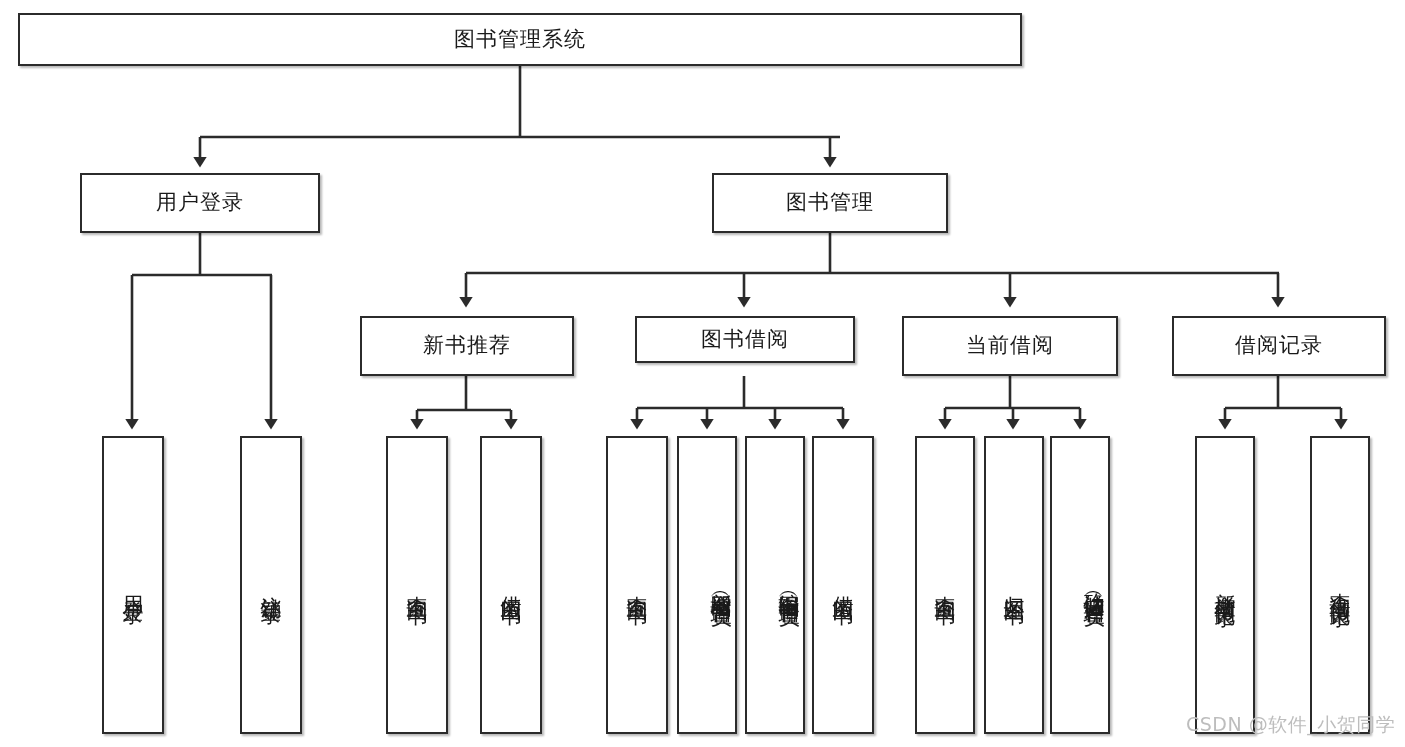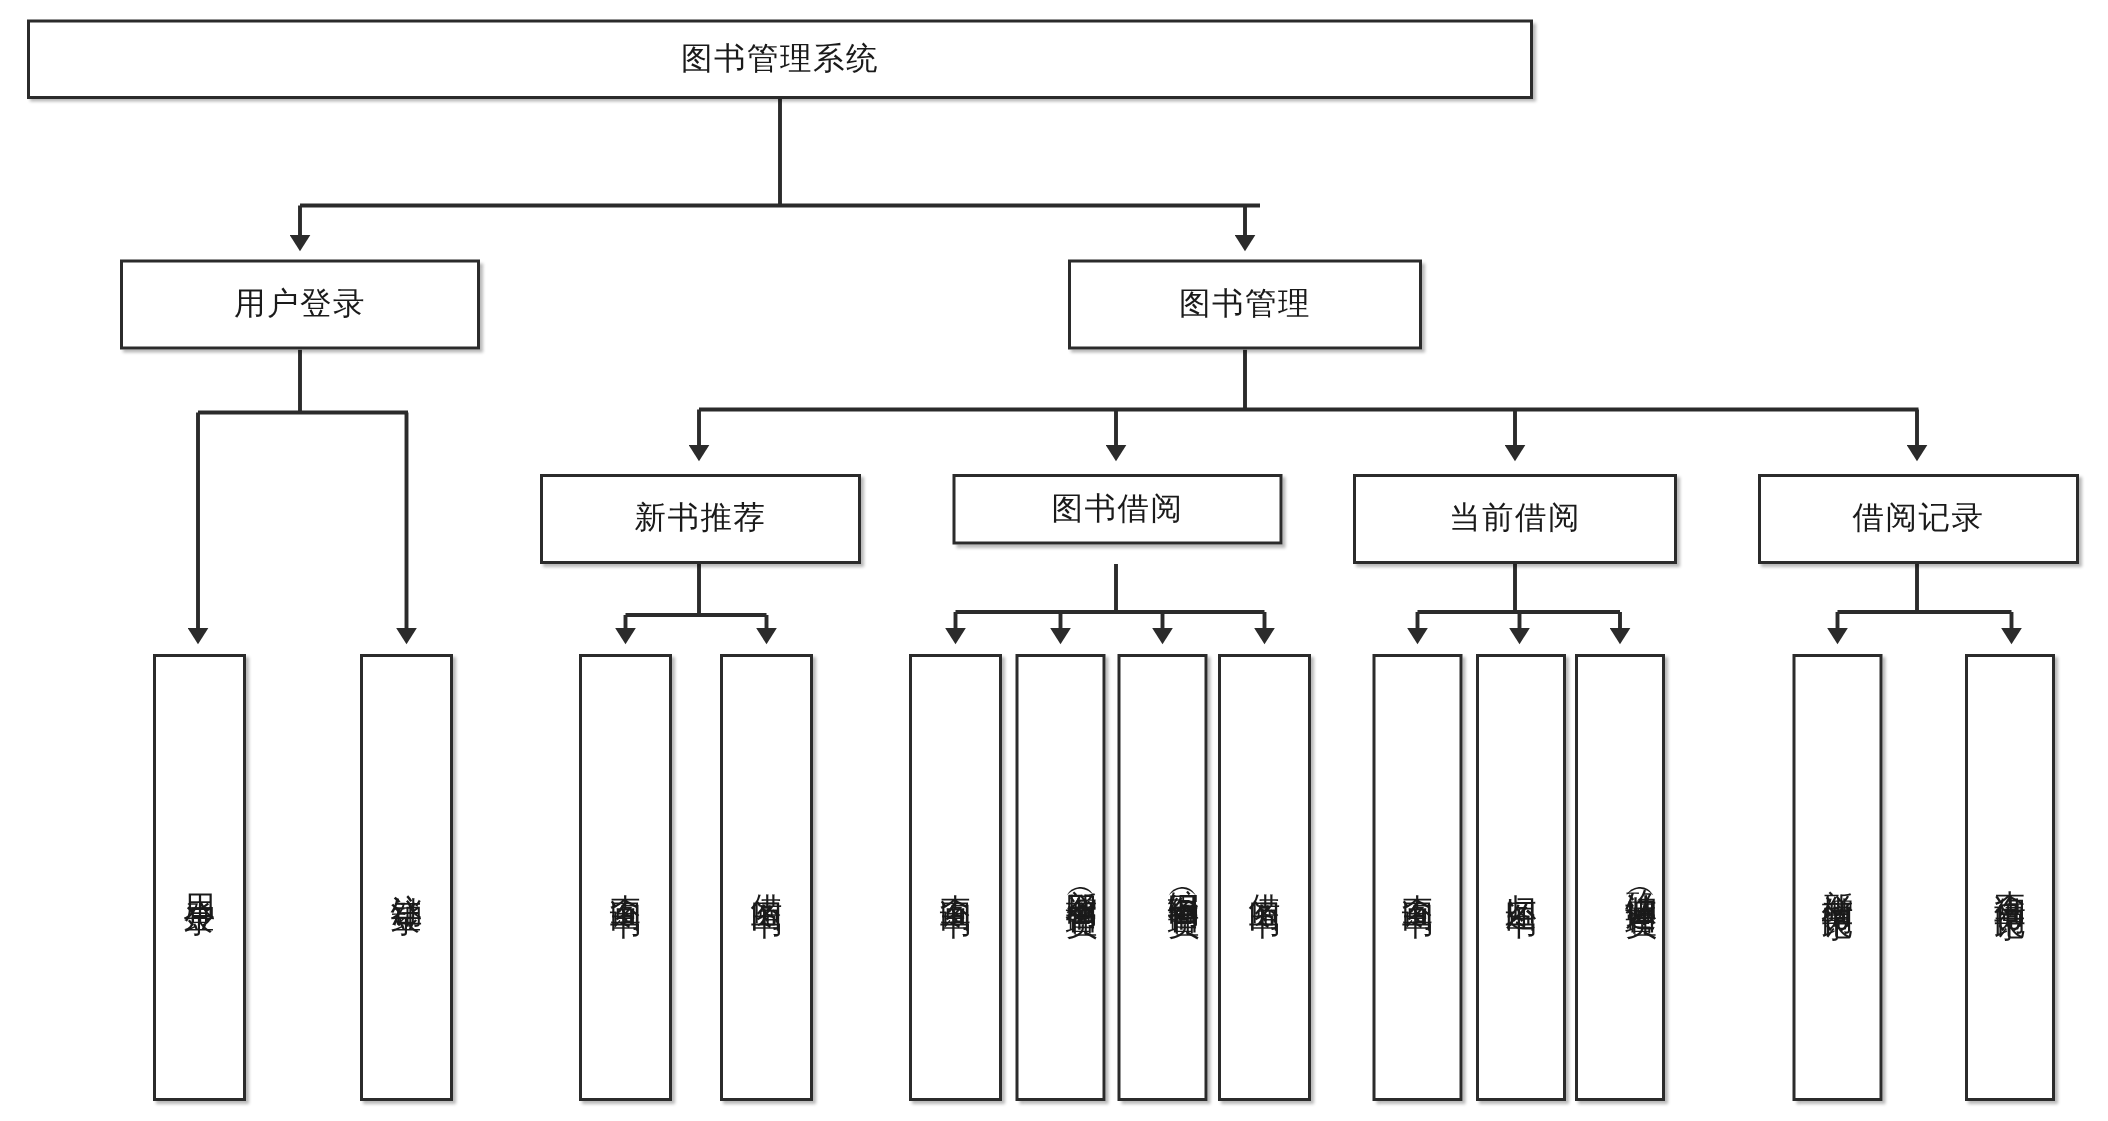--- a/index.html
+++ b/index.html
@@ -186,13 +186,14 @@
     <span class="vtext">确认归还（管理员）</span>
   </div>
 
   <div class="node v" style="left:1195px; top:436px; width:60px; height:298px;">
     <span class="vtext">新增借阅记录</span>
   </div>
   <div class="node v" style="left:1310px; top:436px; width:60px; height:298px;">
     <span class="vtext">查询借阅记录</span>
   </div>
 
+  <div class="watermark">CSDN @软件_小贺同学</div>
 </div>
 
 </body></html>

